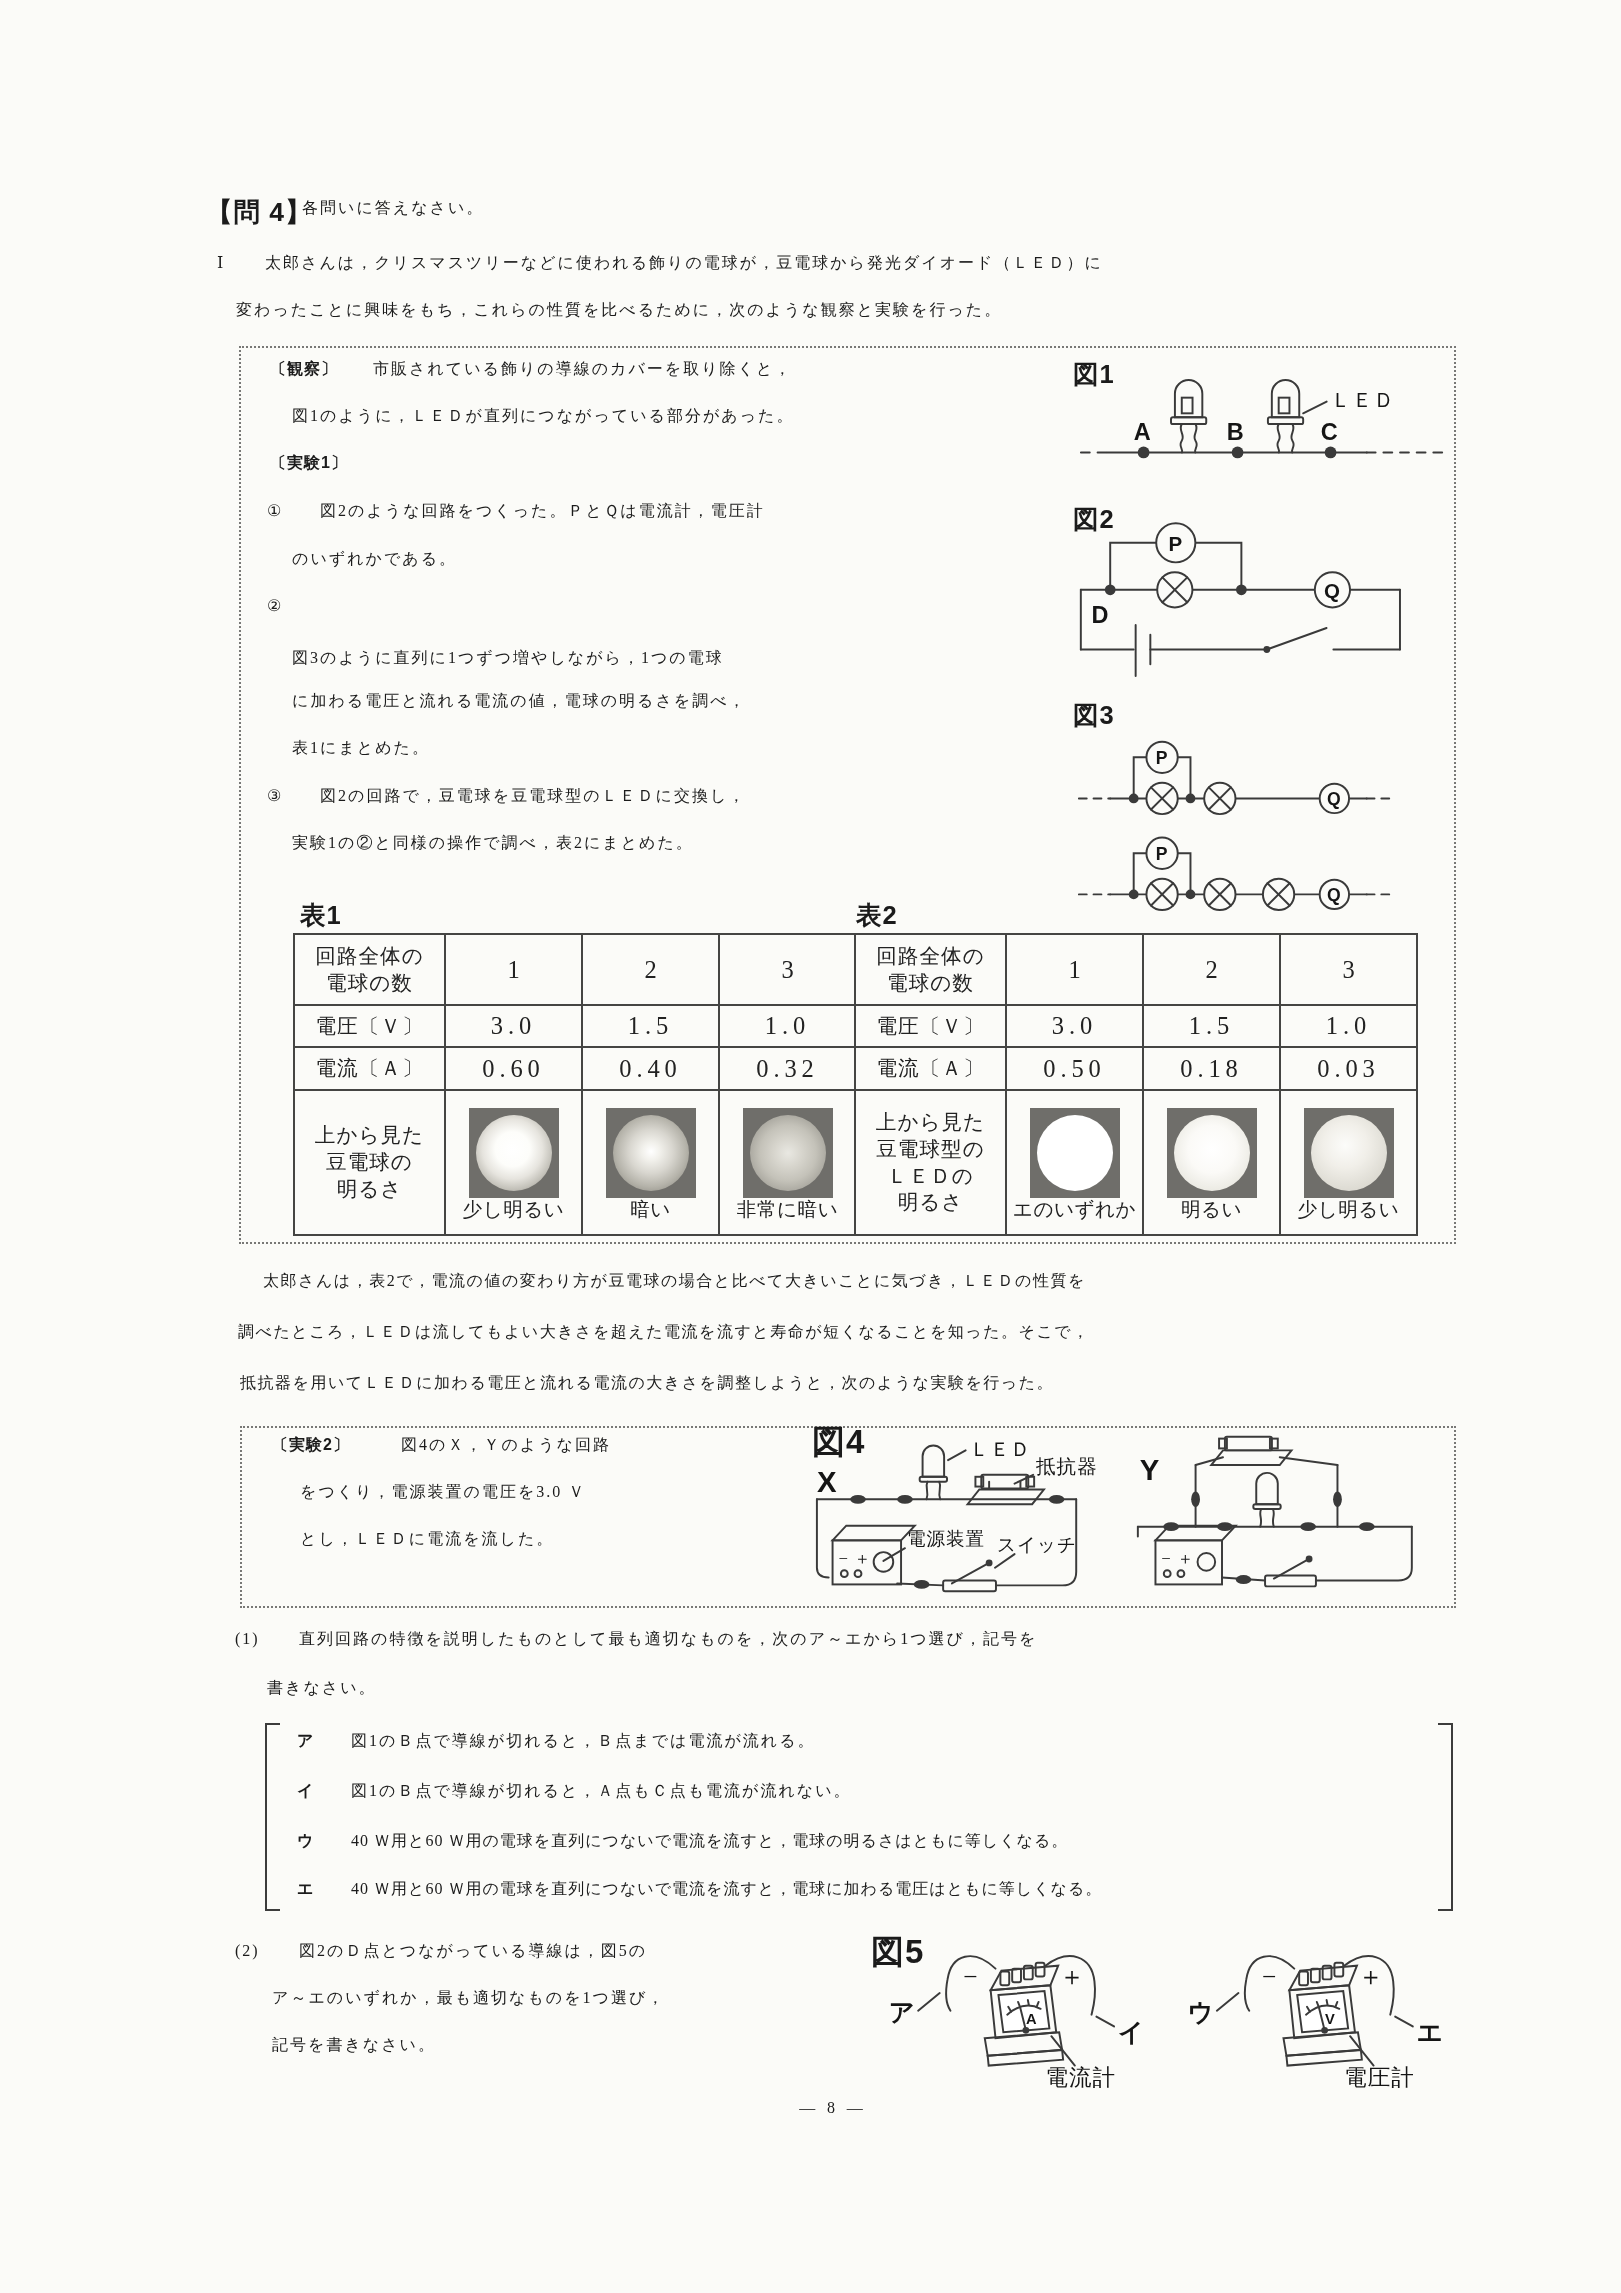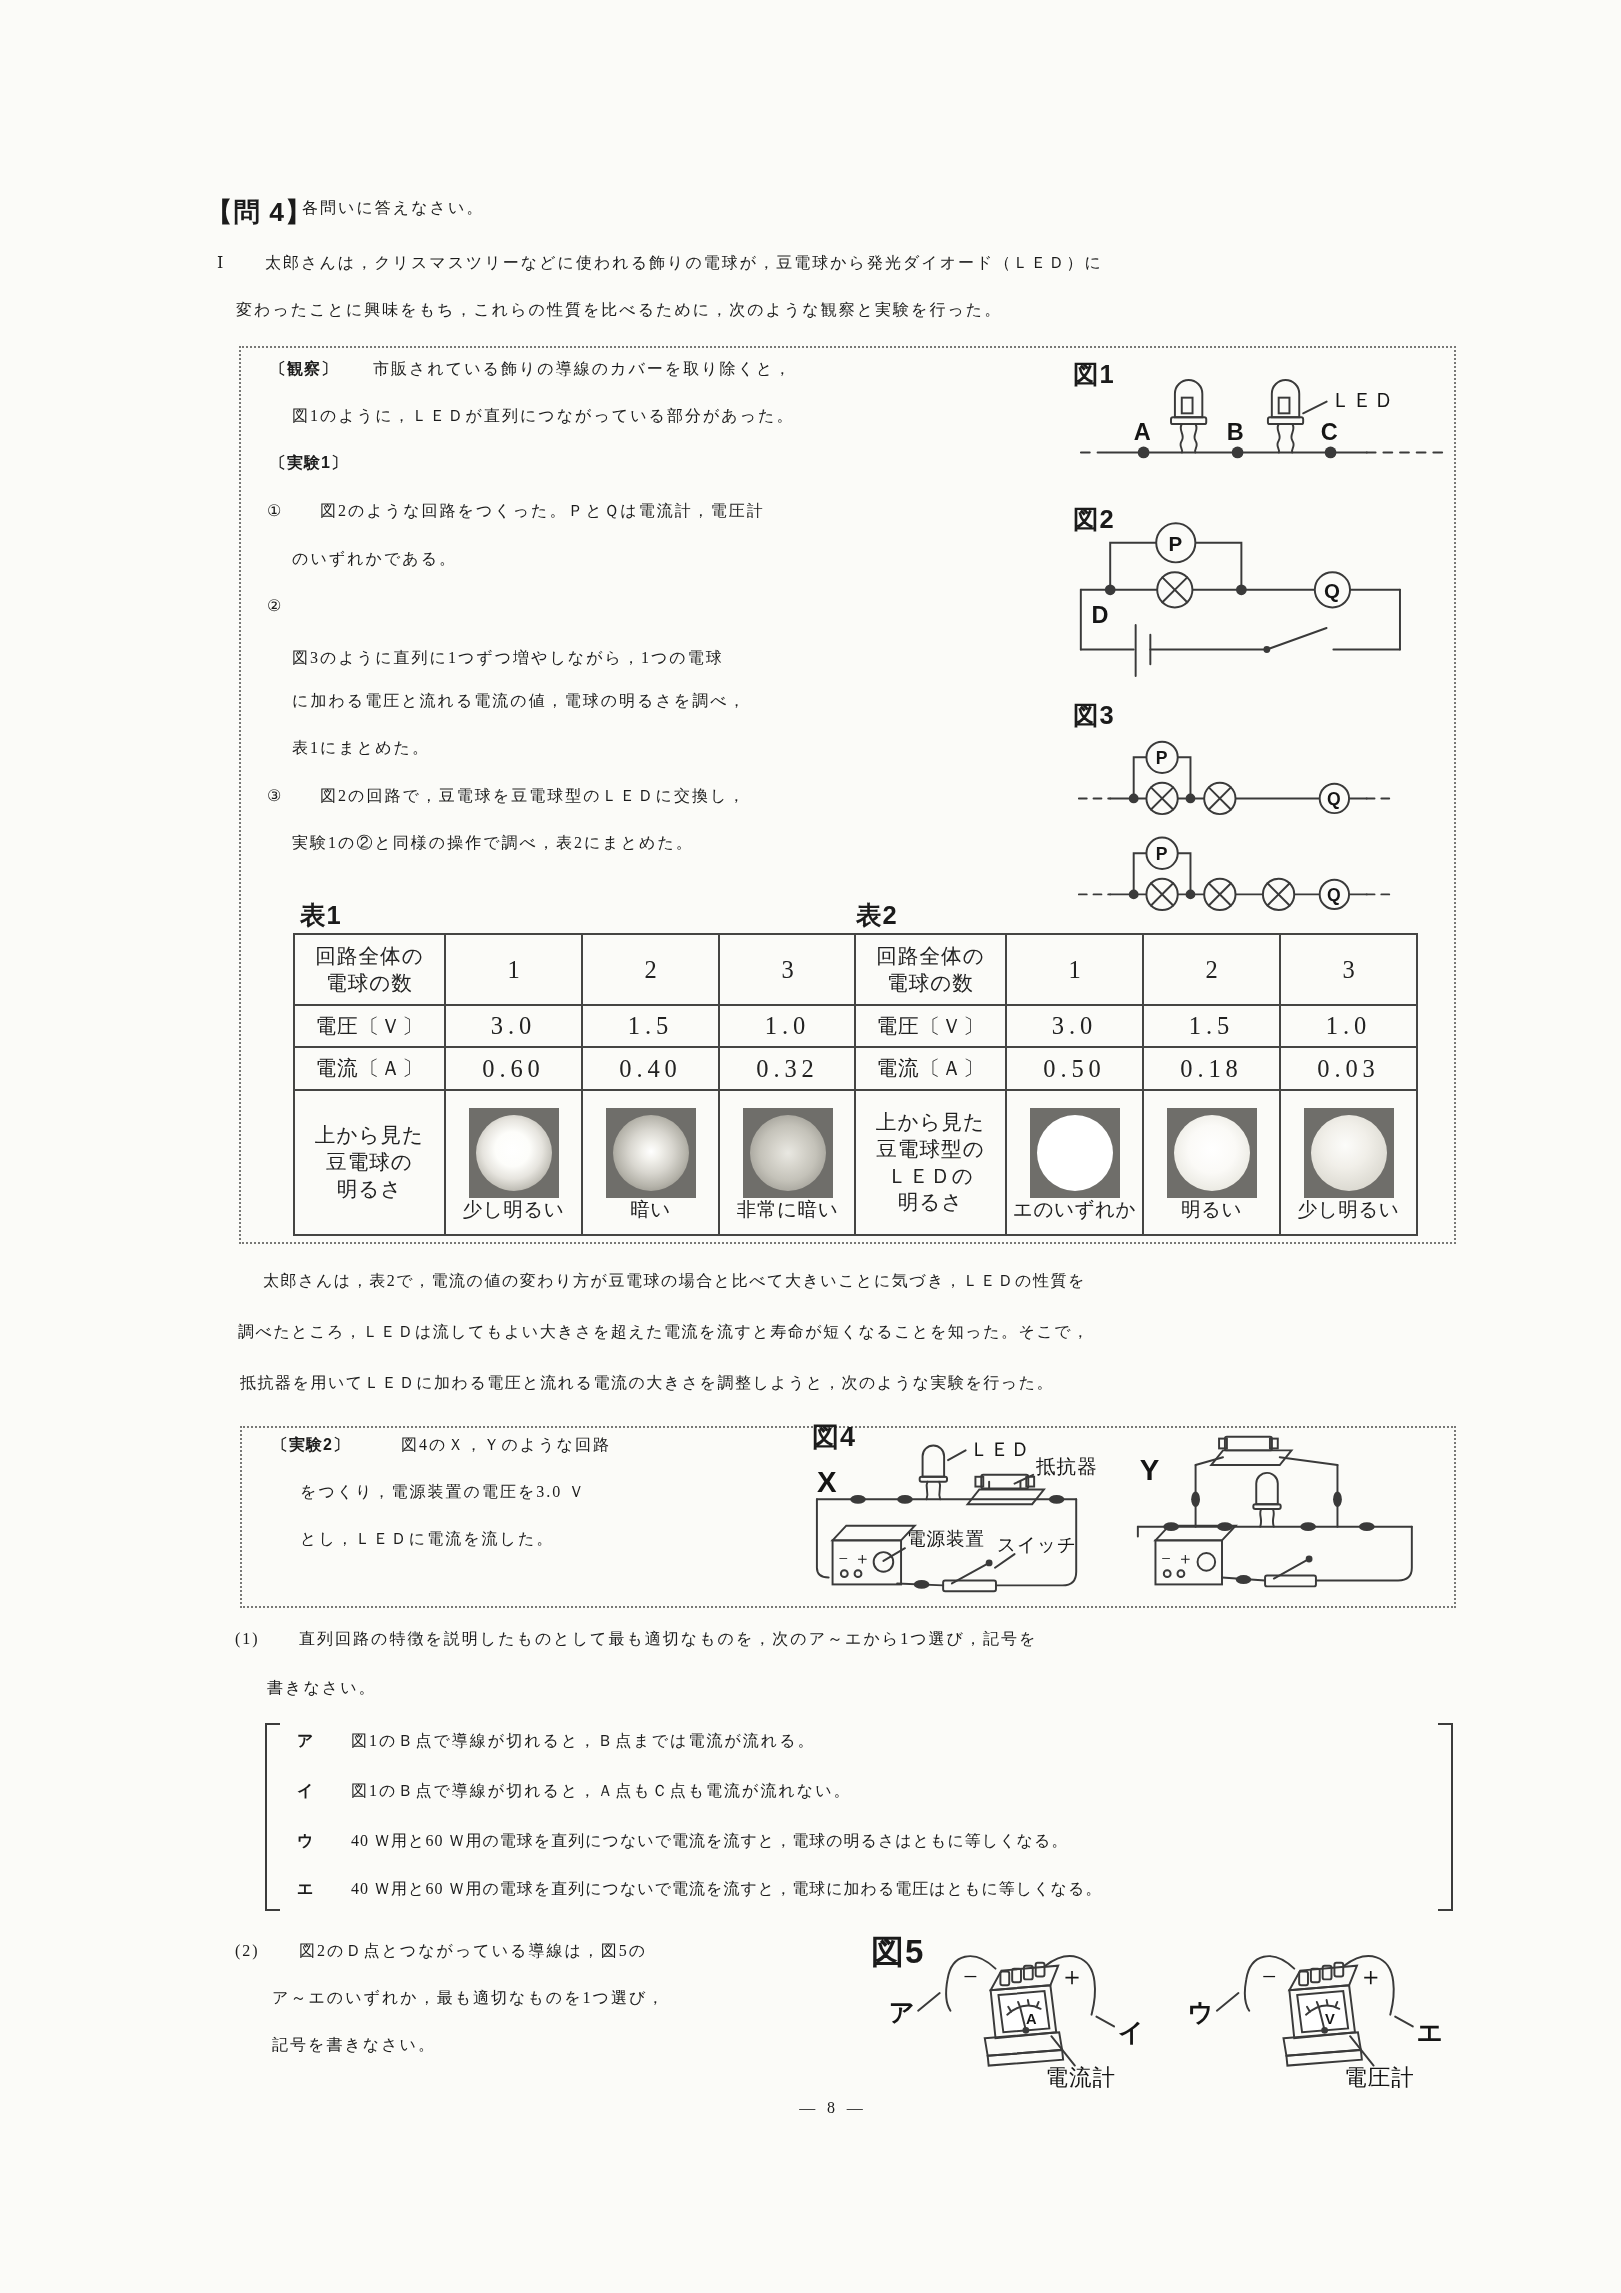--- a/index.html
+++ b/index.html
@@ -273,21 +273,21 @@
   <div class="t" style="left:263px;top:1271px;letter-spacing:1.5px">太郎さんは，表2で，電流の値の変わり方が豆電球の場合と比べて大きいことに気づき，ＬＥＤの性質を</div>
   <div class="t" style="left:238px;top:1322px;letter-spacing:1.5px">調べたところ，ＬＥＤは流してもよい大きさを超えた電流を流すと寿命が短くなることを知った。そこで，</div>
   <div class="t" style="left:240px;top:1373px;letter-spacing:1.5px">抵抗器を用いてＬＥＤに加わる電圧と流れる電流の大きさを調整しようと，次のような実験を行った。</div>
 
   <div class="box" style="left:240px;top:1426px;width:1212px;height:178px"></div>
   <div class="t g" style="left:272px;top:1435px">〔実験2〕</div>
   <div class="t" style="left:401px;top:1435px">図4のＸ，Ｙのような回路</div>
   <div class="t" style="left:300px;top:1482px">をつくり，電源装置の電圧を3.0 Ｖ</div>
   <div class="t" style="left:300px;top:1529px">とし，ＬＥＤに電流を流した。</div>
 
-  <div class="t g" style="left:812px;top:1421px;font-size:27px">図4</div>
+  <div class="t g" style="left:812px;top:1421px;font-size:33px">図4</div>
   <svg class="fig" style="left:779px;top:1421px" width="659" height="182" viewBox="0 0 672 186">
 
     <text class="gt" x="38" y="73" font-size="30">X</text>
     <line x1="38" y1="80" x2="303" y2="80"></line>
     <g>
       <path d="M146,57 V36 a11,11 0 0 1 22,0 V57 Z"></path>
       <rect x="143" y="57" width="28" height="5" rx="2"></rect>
       <path d="M151,62 C148,68 153,72 150,80"></path>
       <path d="M163,62 C166,68 161,72 164,80"></path>
     </g>

